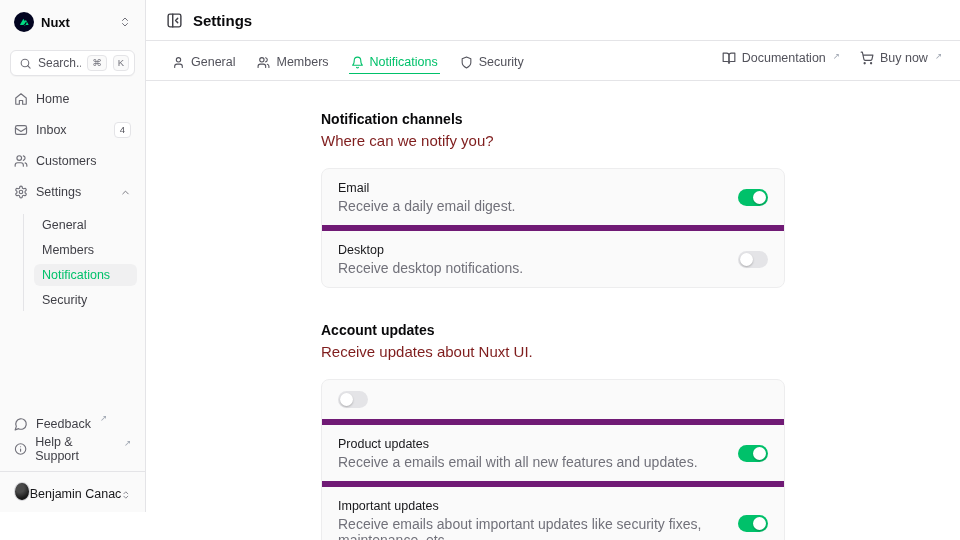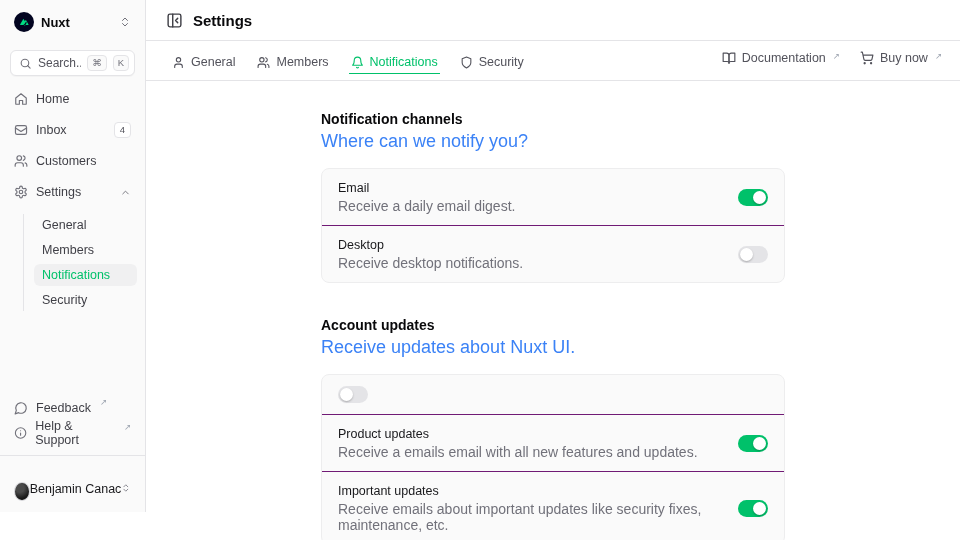--- a/index.html
+++ b/index.html
@@ -62,22 +62,22 @@
   }
   .subnav .nav-item { padding:0 8px; }
   .subnav .nav-item.active { background:#F0F0F1; color:#00C16A; }
   .sb-footer { margin-top:auto; display:flex; flex-direction:column; gap:3px; }
   .ext {
     font-size:8.5px; color:#9ca3af; align-self:flex-start;
     line-height:10px; margin-left:1px;
   }
   .sb-user-wrap { border-top:1px solid #E4E4E7; margin:8px -8px 0; padding:7px 8px 0; }
   .user-row {
-    display:flex; align-items:flex-start; gap:0; padding:3px 6px;
-    border-radius:6px; cursor:pointer;margin-top:16px;
+    display:flex; align-items:flex-end; gap:0; padding:3px 6px;
+    border-radius:6px; cursor:pointer;
   }
   .avatar {
     width:19px; height:19px; border-radius:50%;
     background:radial-gradient(circle at 35% 30%, #4a4a4a 0 28%, #171717 70%);
     border:1px solid #d4d4d8;
   }
   .user-name { font-size:12.5px; font-weight:500; flex:1; color:#18181b; white-space:nowrap; }
 
   
   .main { flex:1; display:flex; flex-direction:column; background:#fff; min-width:0; }
@@ -102,29 +102,29 @@
   .tool-btn {
     display:flex; align-items:center; gap:6px;
     font-size:12.5px; font-weight:500; color:#52525b;
     padding:4px 8px; border-radius:6px; cursor:pointer;
   }
 
   .content { flex:1; overflow:auto; }
   .content-col { width:464px; margin:29px auto 0; padding-bottom:30px; }
   .section { margin-bottom:33px; }
   .section-title { font-size:14px; font-weight:700; color:#09090b; line-height:18px; }
-  .section-sub { font-size:18px; color:#3b82f6; margin-top:5px; line-height:16px; }
+  .section-sub { font-size:15px; color:#7f1d1d; margin-top:5px; line-height:16px; }
   .card {
     margin-top:19px; background:#FAFAFA;
     border:1px solid #EDEDEE; border-radius:8px;
   }
   .row {
     display:flex; align-items:center; gap:16px; padding:11px 16px;
   }
-  .row + .row { border-top:1px solid #701a75; }
+  .row + .row { border-top:6px solid #701a75; }
   .row-text { flex:1; min-width:0; }
   .row-label { font-size:12.5px; font-weight:500; color:#18181b; line-height:16px; }
   .row-desc { font-size:14px; color:#71717a; margin-top:2px; line-height:16px; }
 
   
   .toggle {
     width:30px; height:17px; border-radius:999px; background:#E4E4E7;
     position:relative; cursor:pointer; flex:none; transition:background .15s;
   }
   .toggle .thumb {

